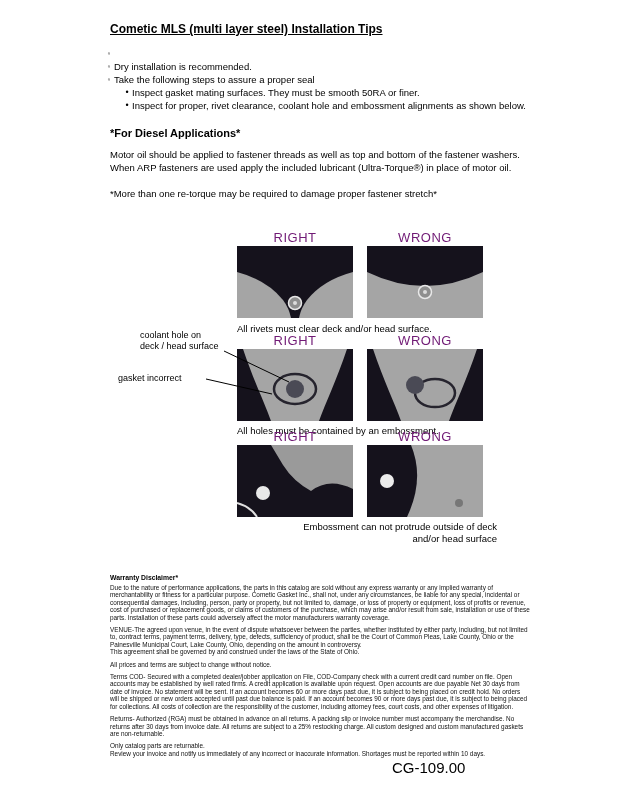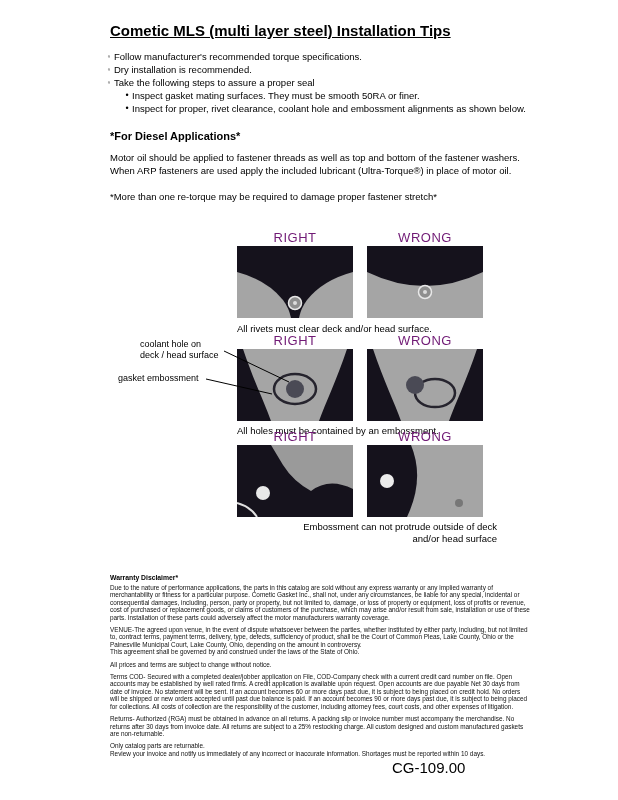--- a/index.html
+++ b/index.html
@@ -8,21 +8,21 @@
     width:618px; height:800px;
     background:#ffffff;
     margin:0 auto;
     font-family:"Liberation Sans", sans-serif;
     color:#000;
     overflow:hidden;
   }
   
   .top { position:absolute; top:22px; left:110px; width:452px; }
   .title {
-    font-size:15px; font-weight:bold; text-decoration:underline;
+    font-size:12px; font-weight:bold; text-decoration:underline;
     margin:0 0 11px 0;
   }
   .brow { display:flex; font-size:9.5px; line-height:13px; margin-left:-6px; }
   .brow .b1 { width:10px; text-align:center; font-size:8px; }
   .srow { display:flex; font-size:9.5px; line-height:13px; margin-left:12px; }
   .srow .b2 { width:10px; text-align:center; font-size:9px; }
   .diesel-heading { font-size:11px; font-weight:bold; margin:15px 0 0 0; }
   .para { font-size:9.5px; line-height:13px; margin:9px 0 0 0; white-space:pre-line; }
   .note { font-size:9.5px; line-height:13px; margin:13px 0 0 0; }
 
@@ -49,21 +49,20 @@
 </head>
 <body>
 
 <div class="page">
 
   <div class="top">
     <h1 class="title">Cometic MLS (multi layer steel) Installation Tips</h1>
 
     <div class="brow">
       <span class="b1">◦</span>
-      <span>Follow manufacturer's recommended torque specifications.</span>
     </div>
     <div class="brow">
       <span class="b1">◦</span>
       <span>Dry installation is recommended.</span>
     </div>
     <div class="brow">
       <span class="b1">◦</span>
       <span>Take the following steps to assure a proper seal</span>
     </div>
     <div class="srow">
@@ -97,23 +96,23 @@
       <rect width="116" height="72" fill="#15121c"></rect>
       <path d="M0,26 Q58,54 116,26 L116,72 L0,72 Z" fill="#a5a5a5"></path>
       <circle cx="58" cy="46" r="6.5" fill="#8f8f8f" stroke="#e8e8e8" stroke-width="1.5"></circle>
       <circle cx="58" cy="46" r="2" fill="#dcdcdc"></circle>
     </svg>
     <div class="abs caption" style="left:237px; top:93px; width:260px;">All rivets must clear deck and/or head surface.</div>
 
     <div class="abs lbl" style="left:237px; top:103px;">RIGHT</div>
     <div class="abs lbl" style="left:367px; top:103px;">WRONG</div>
 
-    <div class="abs annot" style="left:140px; top:109px; width:86px;">coolant hole on
+    <div class="abs annot" style="left:140px; top:100px; width:86px;">coolant hole on
 deck / head surface</div>
-    <div class="abs annot" style="left:118px; top:143px; width:92px;">gasket embossment</div>
+    <div class="abs annot" style="left:118px; top:143px; width:92px;">gasket incorrect</div>
 
     <svg class="abs dimg" style="left:237px; top:119px;" viewBox="0 0 116 72">
       <rect width="116" height="72" fill="#15121c"></rect>
       <path d="M6,0 L110,0 C100,30 88,55 82,72 L34,72 C28,55 16,30 6,0 Z" fill="#a5a5a5"></path>
       <ellipse cx="58" cy="40" rx="21" ry="15" fill="none" stroke="#26242e" stroke-width="2.5"></ellipse>
       <circle cx="58" cy="40" r="9" fill="#4a4a55"></circle>
     </svg>
     <svg class="abs dimg" style="left:367px; top:119px;" viewBox="0 0 116 72">
       <rect width="116" height="72" fill="#15121c"></rect>
       <path d="M6,0 L110,0 C100,30 88,55 82,72 L34,72 C28,55 16,30 6,0 Z" fill="#a5a5a5"></path>

